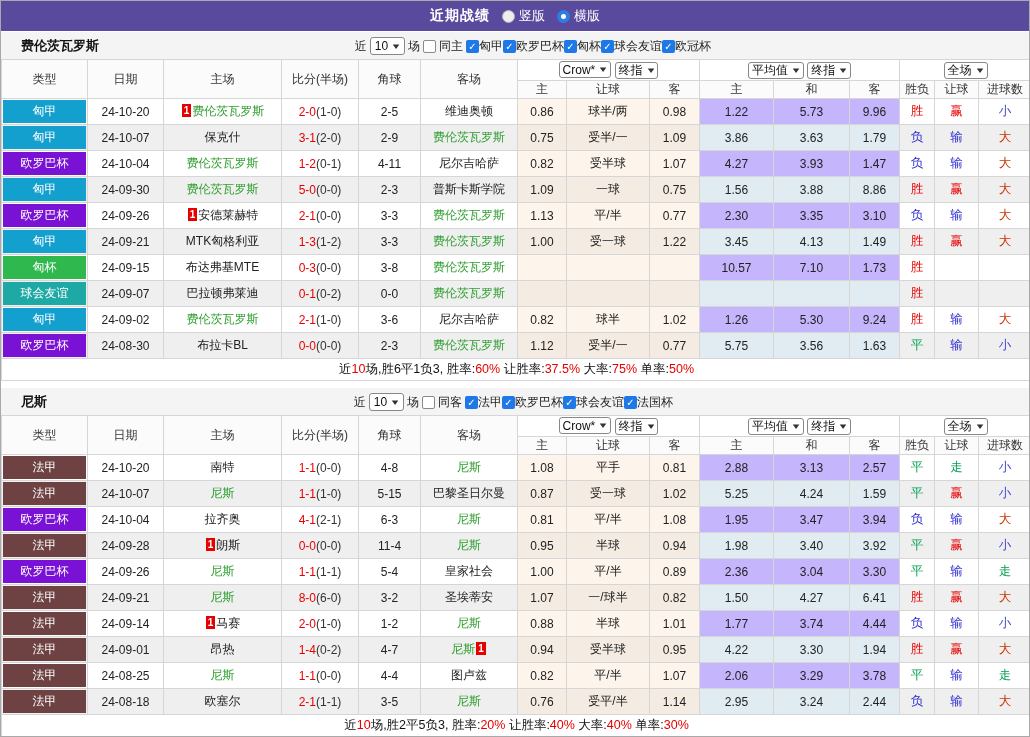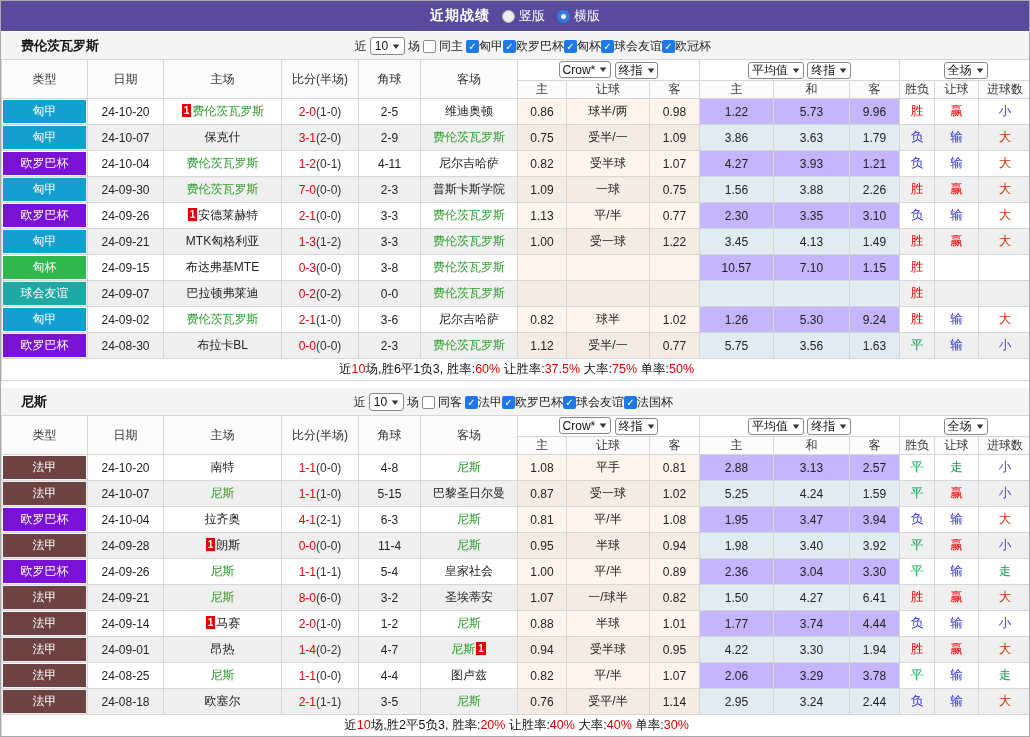--- a/index.html
+++ b/index.html
@@ -219,40 +219,40 @@
             <td>24-10-04</td>
             <td><span><span class="team-green">费伦茨瓦罗斯</span></span></td>
             <td><span class="score-main">1-2</span><span class="score-half">(0-1)</span></td>
             <td>4-11</td>
             <td><span><span>尼尔吉哈萨</span></span></td>
             <td class="crow">0.82</td>
             <td class="crow">受半球</td>
             <td class="crow">1.07</td>
             <td class="avg">4.27</td>
             <td class="avg">3.93</td>
-            <td class="avg">1.21</td>
+            <td class="avg">1.47</td>
             <td class="outcome" style="color: rgb(45, 45, 208);">负</td>
             <td class="outcome" style="color: rgb(45, 45, 208);">输</td>
             <td class="outcome" style="color: rgb(204, 51, 0);">大</td>
           </tr>
           <tr>
             <td class="league">
               <div class="tag" style="background: rgb(20, 160, 207);">匈甲</div>
             </td>
             <td>24-09-30</td>
             <td><span><span class="team-green">费伦茨瓦罗斯</span></span></td>
-            <td><span class="score-main">7-0</span><span class="score-half">(0-0)</span></td>
+            <td><span class="score-main">5-0</span><span class="score-half">(0-0)</span></td>
             <td>2-3</td>
             <td><span><span>普斯卡斯学院</span></span></td>
             <td class="crow">1.09</td>
             <td class="crow">一球</td>
             <td class="crow">0.75</td>
             <td class="avg">1.56</td>
             <td class="avg">3.88</td>
-            <td class="avg">2.26</td>
+            <td class="avg">8.86</td>
             <td class="outcome" style="color: rgb(230, 0, 0);">胜</td>
             <td class="outcome" style="color: rgb(230, 0, 0);">赢</td>
             <td class="outcome" style="color: rgb(204, 51, 0);">大</td>
           </tr>
           <tr>
             <td class="league">
               <div class="tag" style="background: rgb(122, 18, 214);">欧罗巴杯</div>
             </td>
             <td>24-09-26</td>
             <td><span><span class="badge">1</span><span>安德莱赫特</span></span></td>
@@ -295,32 +295,32 @@
             <td>24-09-15</td>
             <td><span><span>布达弗基MTE</span></span></td>
             <td><span class="score-main">0-3</span><span class="score-half">(0-0)</span></td>
             <td>3-8</td>
             <td><span><span class="team-green">费伦茨瓦罗斯</span></span></td>
             <td class="crow"></td>
             <td class="crow"></td>
             <td class="crow"></td>
             <td class="avg">10.57</td>
             <td class="avg">7.10</td>
-            <td class="avg">1.15</td>
+            <td class="avg">1.73</td>
             <td class="outcome" style="color: rgb(230, 0, 0);">胜</td>
             <td class="outcome"></td>
             <td class="outcome"></td>
           </tr>
           <tr>
             <td class="league">
               <div class="tag" style="background: rgb(30, 169, 164);">球会友谊</div>
             </td>
             <td>24-09-07</td>
             <td><span><span>巴拉顿弗莱迪</span></span></td>
-            <td><span class="score-main">0-2</span><span class="score-half">(0-2)</span></td>
+            <td><span class="score-main">0-1</span><span class="score-half">(0-2)</span></td>
             <td>0-0</td>
             <td><span><span class="team-green">费伦茨瓦罗斯</span></span></td>
             <td class="crow"></td>
             <td class="crow"></td>
             <td class="crow"></td>
             <td class="avg"></td>
             <td class="avg"></td>
             <td class="avg"></td>
             <td class="outcome" style="color: rgb(230, 0, 0);">胜</td>
             <td class="outcome"></td>

